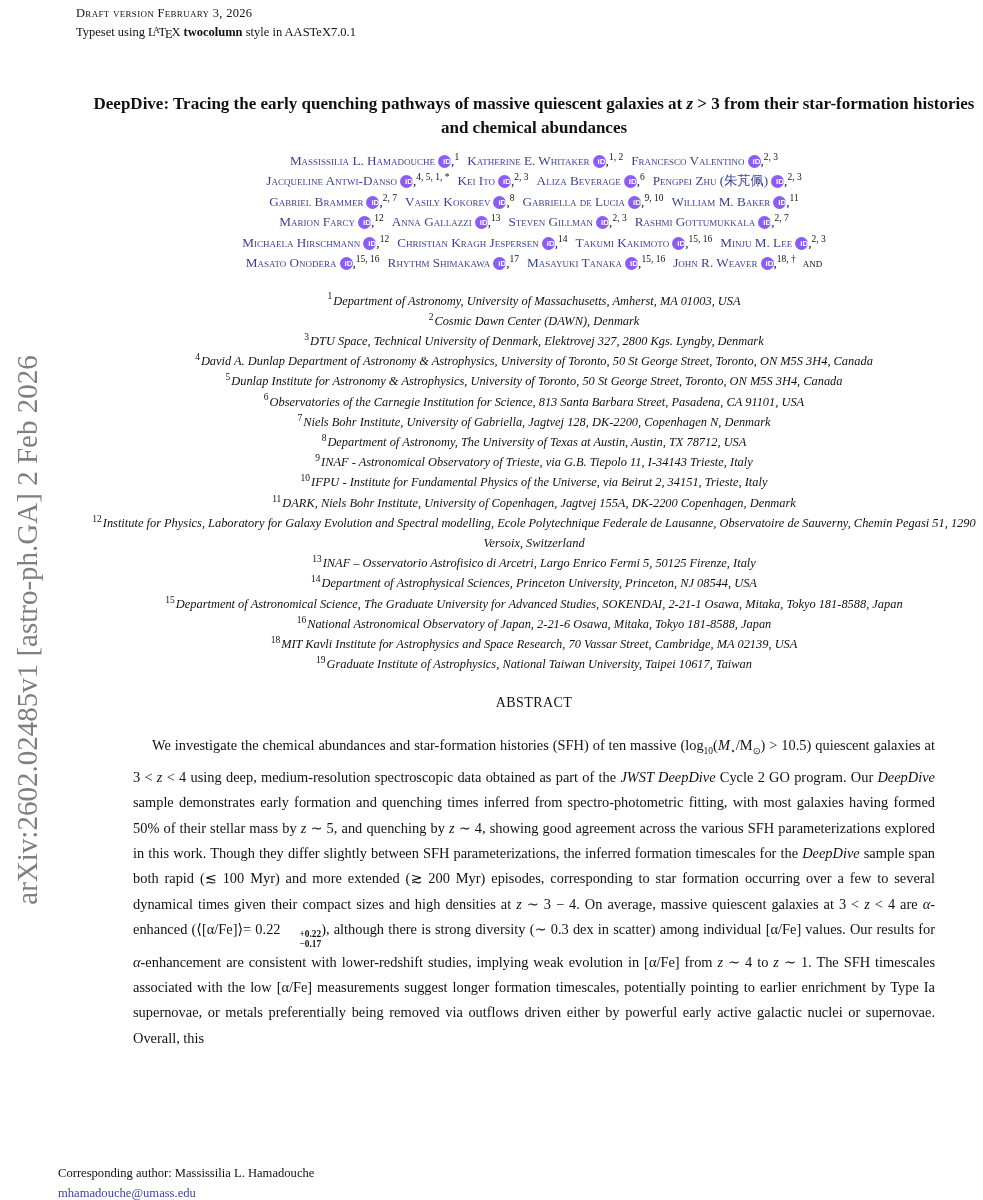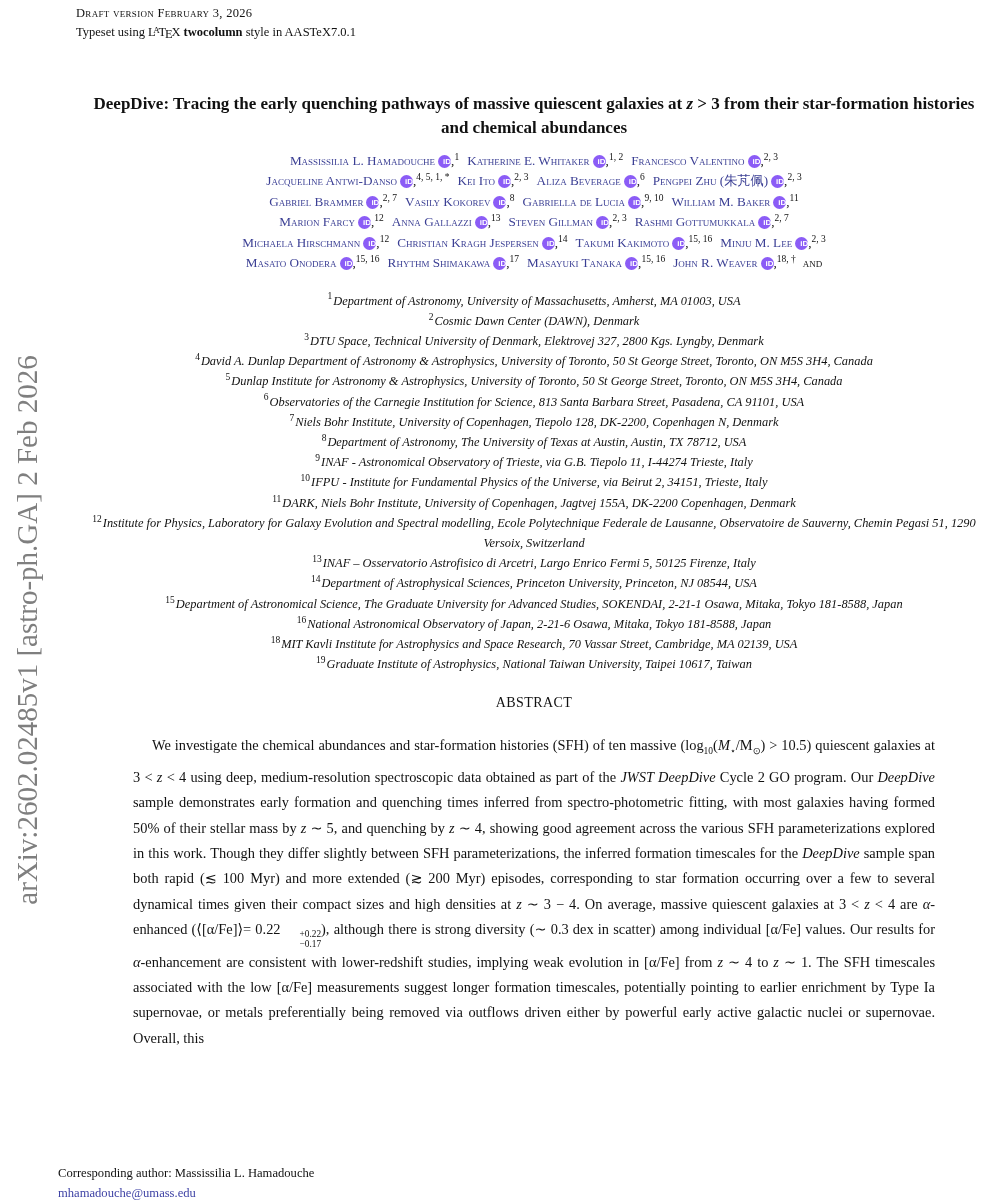--- a/index.html
+++ b/index.html
@@ -35,21 +35,21 @@
   .affil-item sup{font-style:normal;font-size:9.5px;margin-right:1px;}
   
   .abstract-head{margin-top:21px;font-size:14px;letter-spacing:.4px;}
   .abstract-body{margin:22px 62px 0 62px;text-align:justify;text-indent:19px;
                  font-size:14.4px;line-height:25.4px;}
   .si{font-style:italic;}
   .ssub,.ssup{font-size:9.5px;}
   .stack{display:inline-flex;flex-direction:column;font-size:9.3px;line-height:1.05;
          vertical-align:-3px;text-align:left;}
   .stack:empty{display:none;}
-  .sku,.skd{display:block;}
+  .sku,.skd{display:block;font-weight:bold;}
   
   .footer{position:absolute;left:58px;top:1163px;font-size:12.6px;line-height:20px;text-align:left;}
   .email-link{color:#3f43a5;cursor:pointer;}
 </style>
 </head>
 <body>
 
 <div class="page">
 
   <div class="top-header">
@@ -72,23 +72,23 @@
       <div class="author-line"><span class="author-entry"><span class="author-name">Masato Onodera</span><span class="orcid-badge">iD</span><span>,</span><sup class="author-sup">15, 16</sup></span><span class="author-entry"><span class="author-name">Rhythm Shimakawa</span><span class="orcid-badge">iD</span><span>,</span><sup class="author-sup">17</sup></span><span class="author-entry"><span class="author-name">Masayuki Tanaka</span><span class="orcid-badge">iD</span><span>,</span><sup class="author-sup">15, 16</sup></span><span class="author-entry"><span class="author-name">John R. Weaver</span><span class="orcid-badge">iD</span><span>,</span><sup class="author-sup">18, †</sup><span class="author-and">and</span></span></div>
     </div>
 
     <div class="affils-block">
         <div class="affil-item"><sup>1</sup><span>Department of Astronomy, University of Massachusetts, Amherst, MA 01003, USA</span></div>
         <div class="affil-item"><sup>2</sup><span>Cosmic Dawn Center (DAWN), Denmark</span></div>
         <div class="affil-item"><sup>3</sup><span>DTU Space, Technical University of Denmark, Elektrovej 327, 2800 Kgs. Lyngby, Denmark</span></div>
         <div class="affil-item"><sup>4</sup><span>David A. Dunlap Department of Astronomy &amp; Astrophysics, University of Toronto, 50 St George Street, Toronto, ON M5S 3H4, Canada</span></div>
         <div class="affil-item"><sup>5</sup><span>Dunlap Institute for Astronomy &amp; Astrophysics, University of Toronto, 50 St George Street, Toronto, ON M5S 3H4, Canada</span></div>
         <div class="affil-item"><sup>6</sup><span>Observatories of the Carnegie Institution for Science, 813 Santa Barbara Street, Pasadena, CA 91101, USA</span></div>
-        <div class="affil-item"><sup>7</sup><span>Niels Bohr Institute, University of Copenhagen, Tiepolo 128, DK-2200, Copenhagen N, Denmark</span></div>
+        <div class="affil-item"><sup>7</sup><span>Niels Bohr Institute, University of Gabriella, Jagtvej 128, DK-2200, Copenhagen N, Denmark</span></div>
         <div class="affil-item"><sup>8</sup><span>Department of Astronomy, The University of Texas at Austin, Austin, TX 78712, USA</span></div>
-        <div class="affil-item"><sup>9</sup><span>INAF - Astronomical Observatory of Trieste, via G.B. Tiepolo 11, I-44274 Trieste, Italy</span></div>
+        <div class="affil-item"><sup>9</sup><span>INAF - Astronomical Observatory of Trieste, via G.B. Tiepolo 11, I-34143 Trieste, Italy</span></div>
         <div class="affil-item"><sup>10</sup><span>IFPU - Institute for Fundamental Physics of the Universe, via Beirut 2, 34151, Trieste, Italy</span></div>
         <div class="affil-item"><sup>11</sup><span>DARK, Niels Bohr Institute, University of Copenhagen, Jagtvej 155A, DK-2200 Copenhagen, Denmark</span></div>
         <div class="affil-item"><sup>12</sup><span>Institute for Physics, Laboratory for Galaxy Evolution and Spectral modelling, Ecole Polytechnique Federale de Lausanne, Observatoire de Sauverny, Chemin Pegasi 51, 1290 Versoix, Switzerland</span></div>
         <div class="affil-item"><sup>13</sup><span>INAF – Osservatorio Astrofisico di Arcetri, Largo Enrico Fermi 5, 50125 Firenze, Italy</span></div>
         <div class="affil-item"><sup>14</sup><span>Department of Astrophysical Sciences, Princeton University, Princeton, NJ 08544, USA</span></div>
         <div class="affil-item"><sup>15</sup><span>Department of Astronomical Science, The Graduate University for Advanced Studies, SOKENDAI, 2-21-1 Osawa, Mitaka, Tokyo 181-8588, Japan</span></div>
         <div class="affil-item"><sup>16</sup><span>National Astronomical Observatory of Japan, 2-21-6 Osawa, Mitaka, Tokyo 181-8588, Japan</span></div>
         <div class="affil-item"><sup>18</sup><span>MIT Kavli Institute for Astrophysics and Space Research, 70 Vassar Street, Cambridge, MA 02139, USA</span></div>
         <div class="affil-item"><sup>19</sup><span>Graduate Institute of Astrophysics, National Taiwan University, Taipei 10617, Taiwan</span></div>
       </div>

